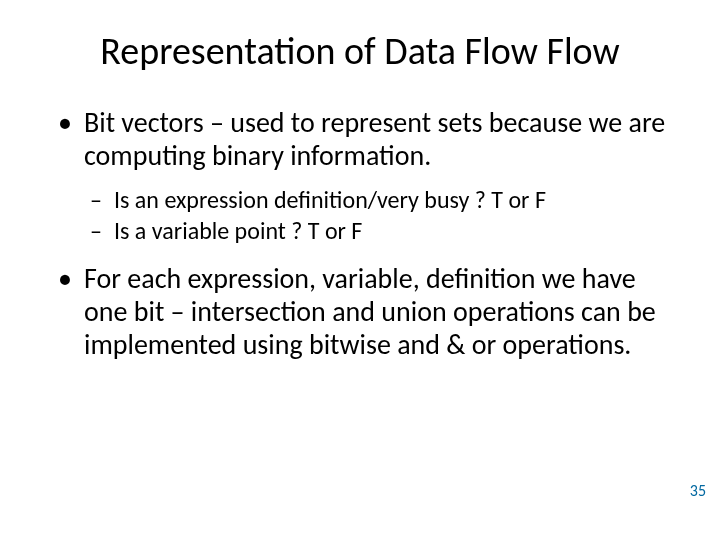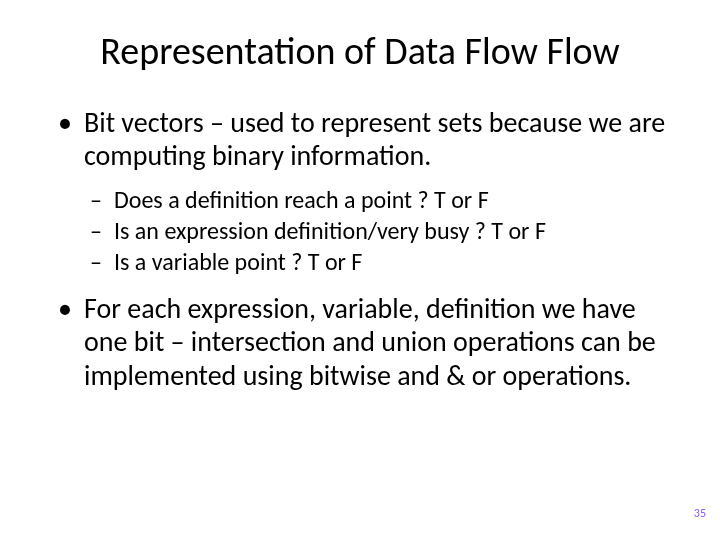--- a/index.html
+++ b/index.html
@@ -41,32 +41,31 @@
   .bullet-l2::before {
     content: "–";
     position: absolute;
     left: -24px;
     top: 0;
   }
   .sub-group { margin-bottom: 16px; }
   .page-number {
     position: absolute;
     right: 14px;
-    bottom: 20px;
-    font-size: 12px;
-    color: #8b5cf6;
+    bottom: 40px;
+    font-size: 16px;
+    color: #0369a1;
   }
 </style>
 </head>
 <body>
 
 <h1 class="title">Representation of Data Flow Flow</h1>
 
 <div class="bullet-l1">Bit vectors  – used to represent sets because we are computing binary information.</div>
 <div class="sub-group">
-  <div class="bullet-l2">Does a definition reach a point ? T or F</div>
   <div class="bullet-l2">Is an expression definition/very busy ? T or F</div>
   <div class="bullet-l2">Is a variable point ? T or F</div>
 </div>
 
 <div class="bullet-l1">For each expression, variable, definition  we have one bit – intersection and union operations can be implemented using bitwise and &amp; or operations.</div>
 
 <div class="page-number">35</div>
 
 </body></html>

